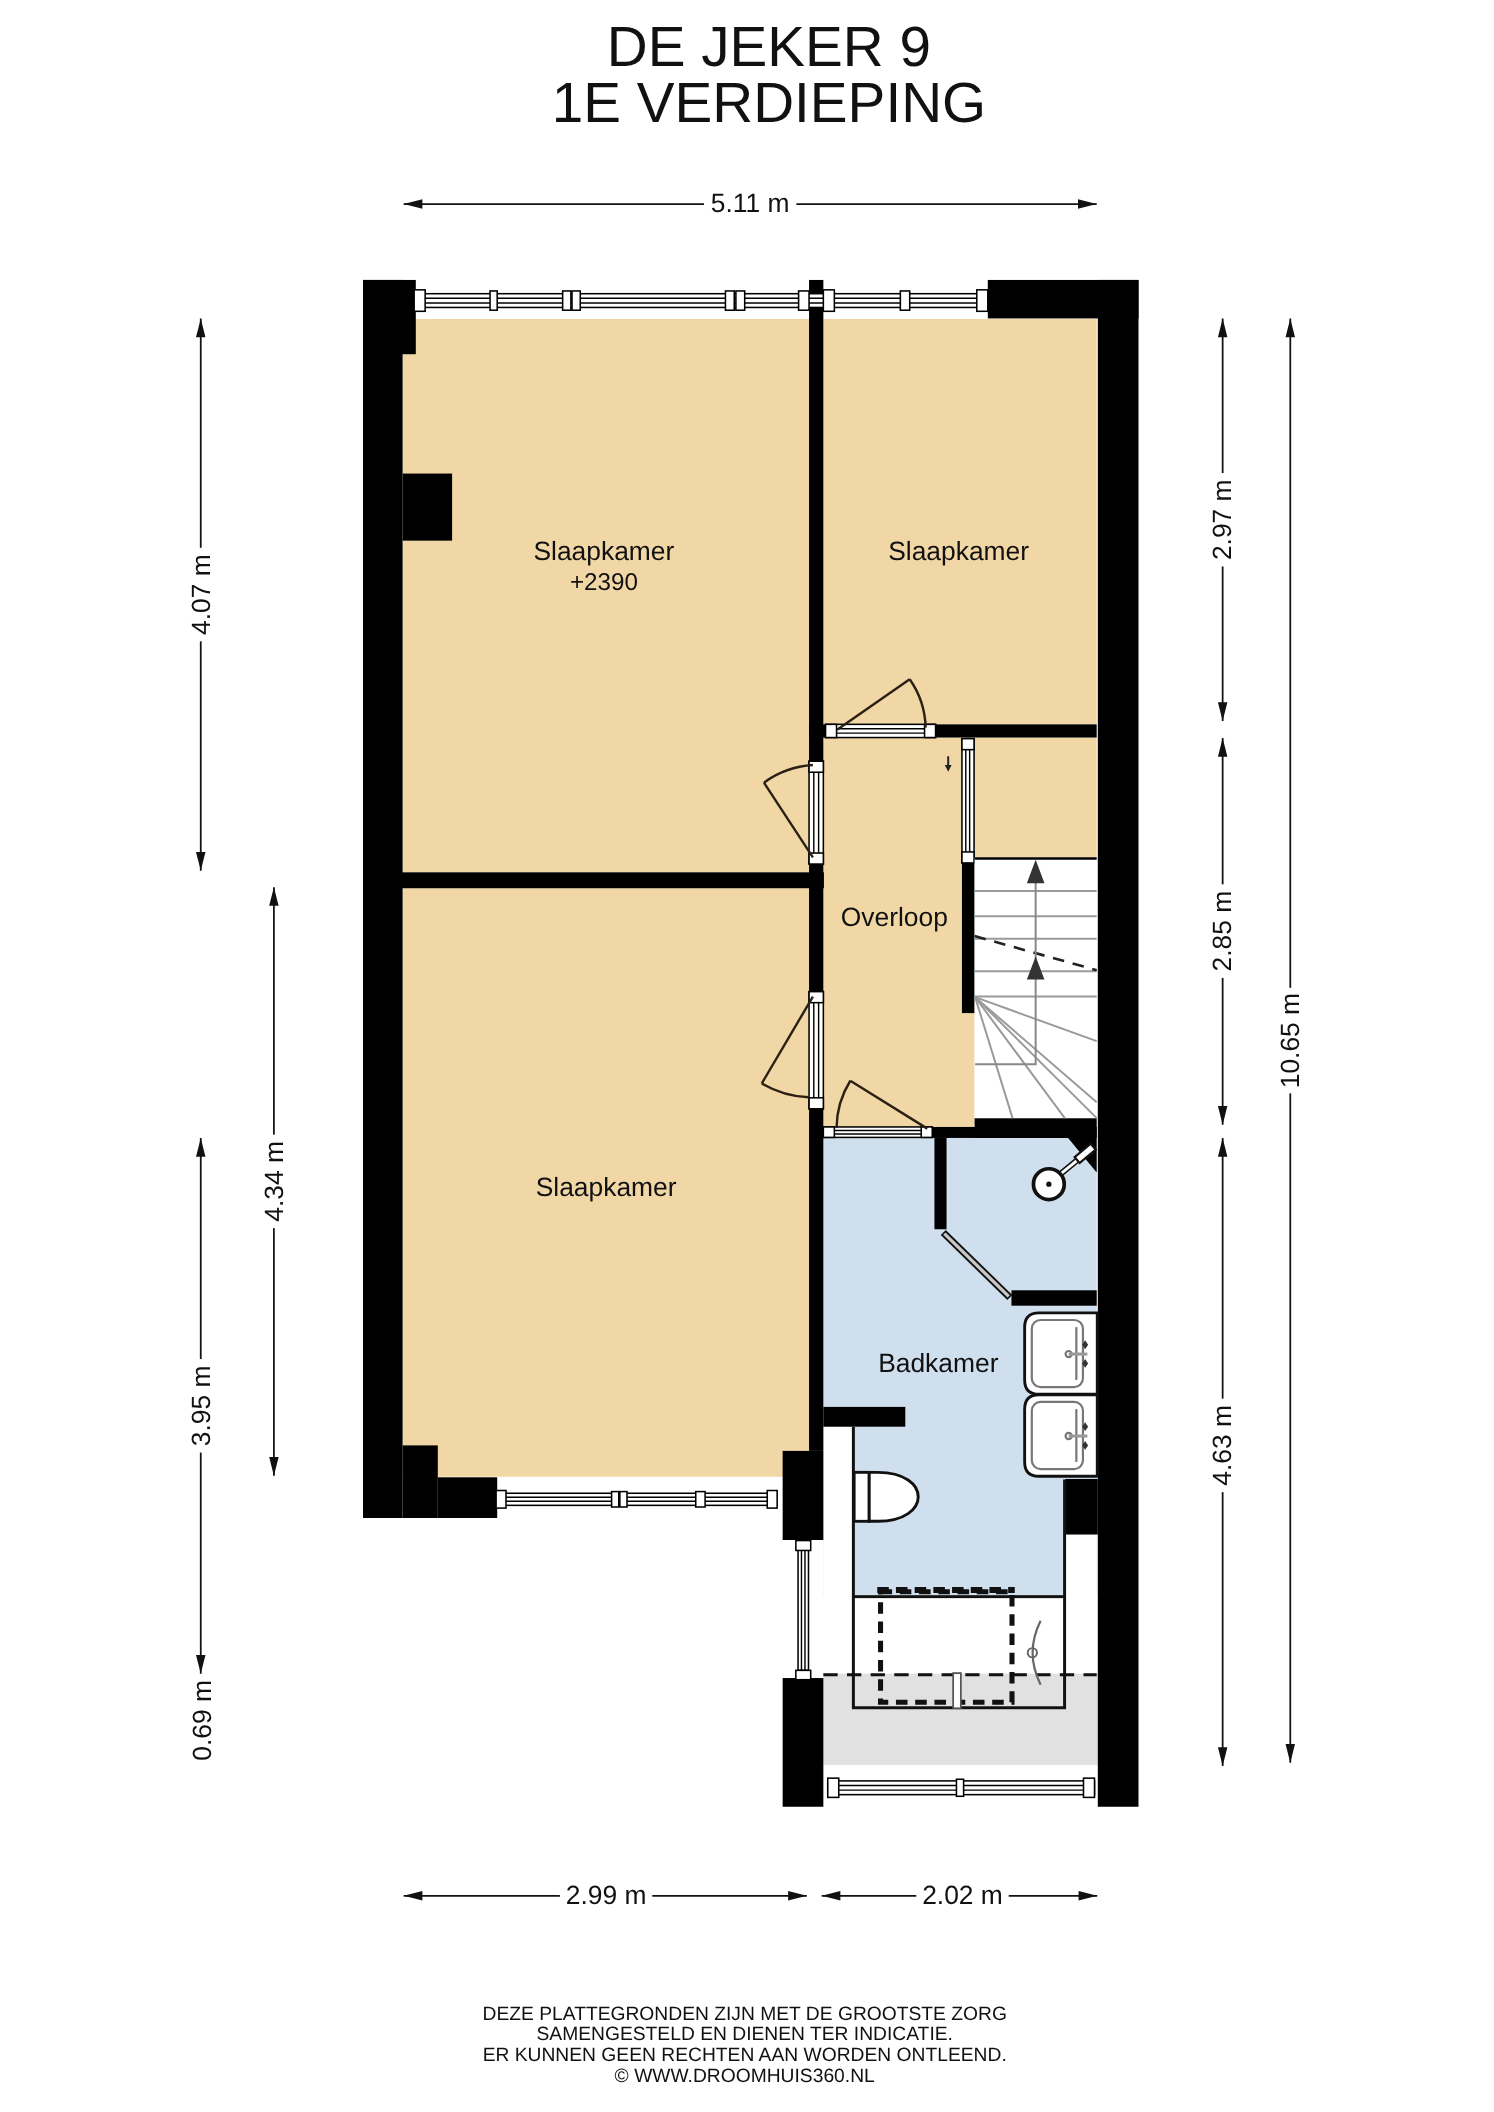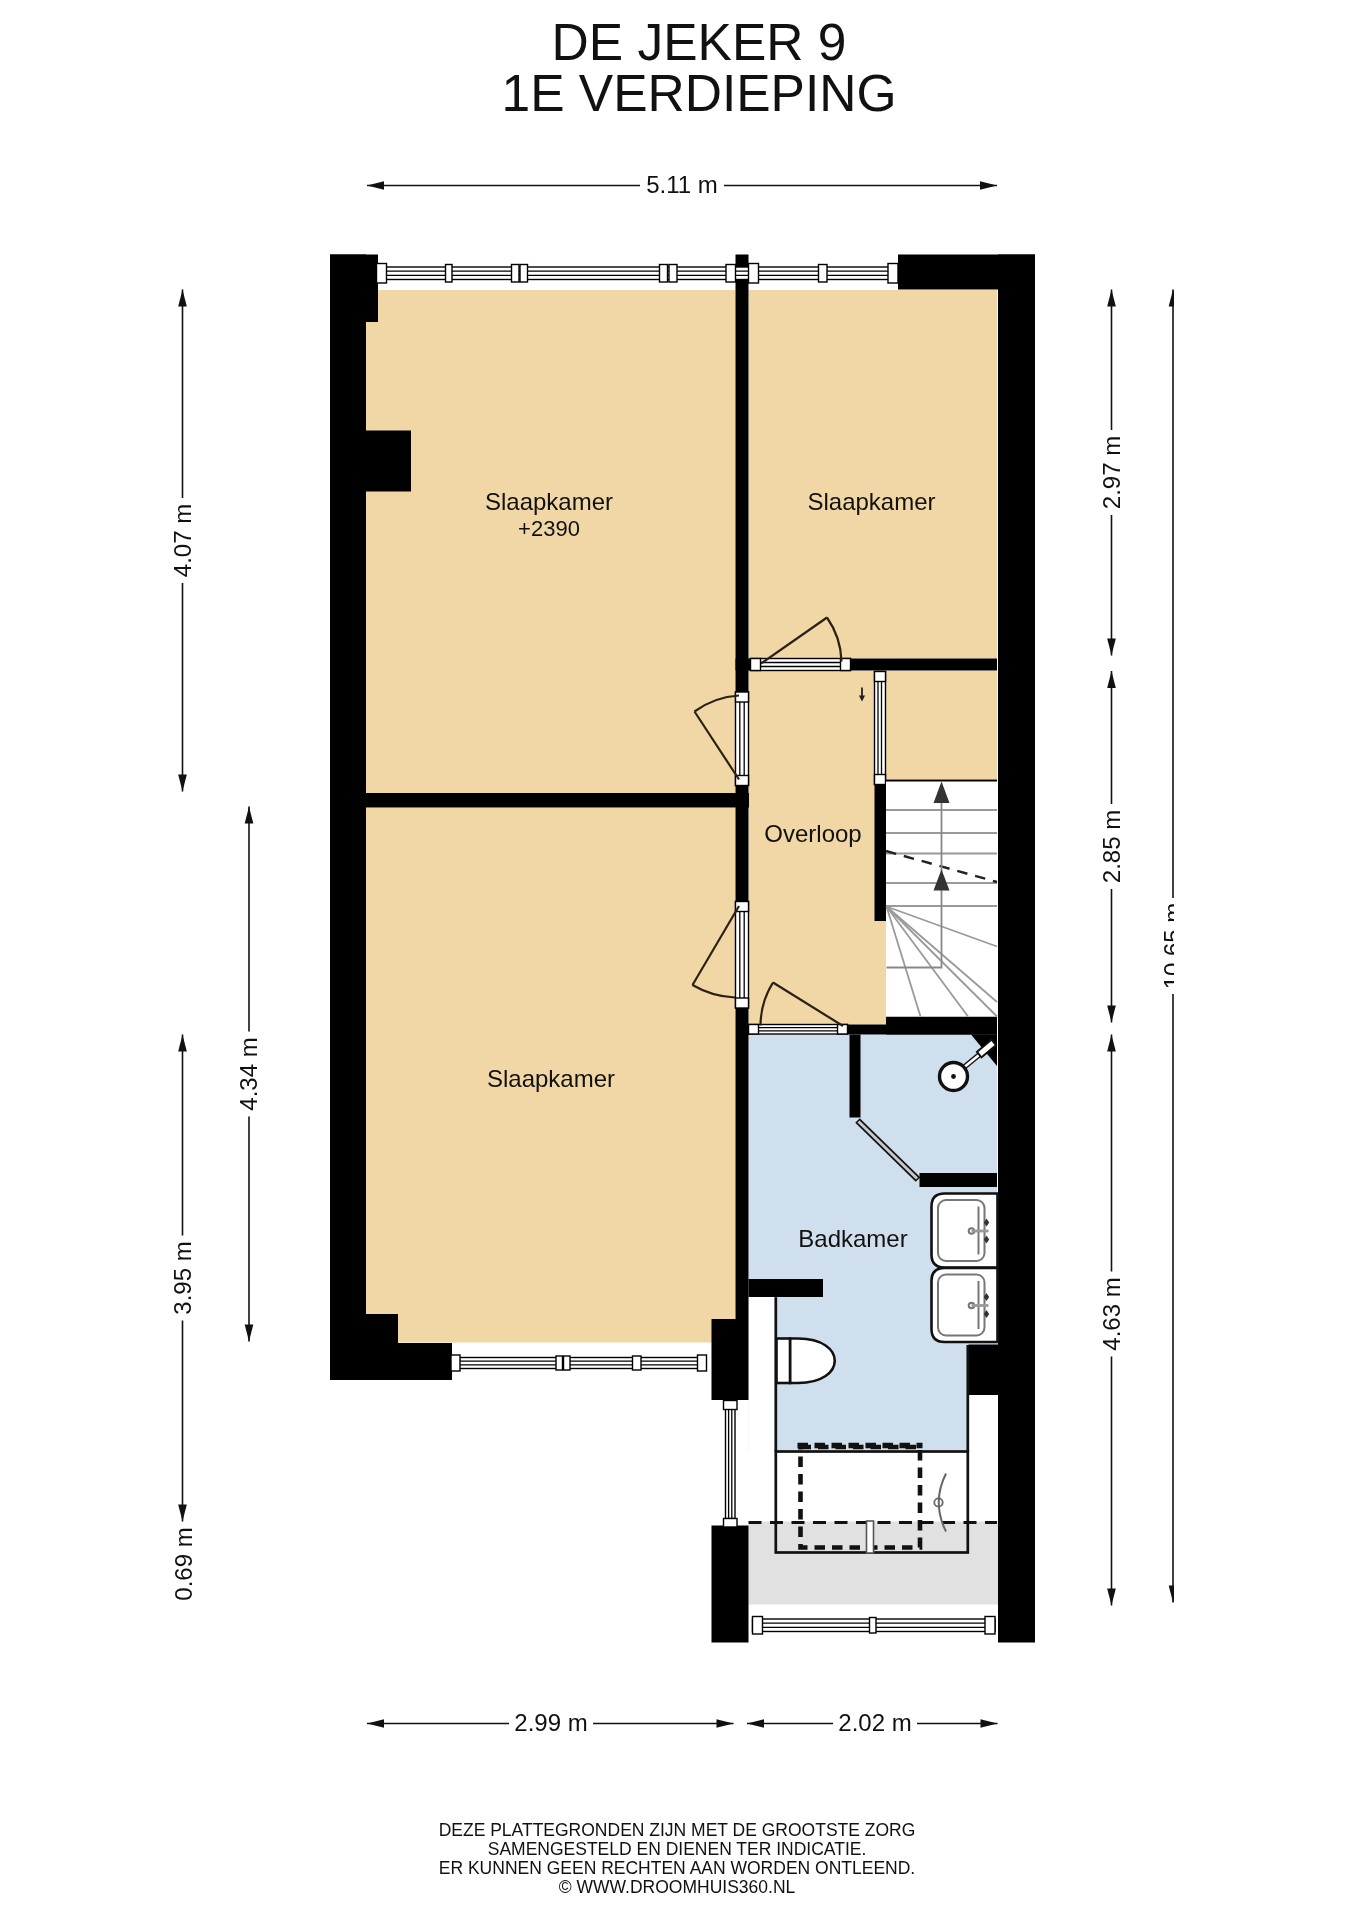--- a/index.html
+++ b/index.html
@@ -1,16 +1,16 @@
 <!DOCTYPE html>
 <html><head>
 <meta charset="utf-8">
 <style>
 html,body{margin:0;padding:0;background:#fff}
-#page{position:relative;width:1174px;height:1920px;background:#fff;overflow:hidden}
+#page{position:relative;width:1358px;height:1920px;background:#fff;overflow:hidden}
 svg{position:absolute;left:0;top:0}
 .w{fill:#000}
 .room{fill:#f2d7a6}
 .blue{fill:#cfdfed}
 .gray{fill:#e1e1e1}
 .lbl{font:24px "Liberation Sans",sans-serif;fill:#111}
 .lbl2{font:22px "Liberation Sans",sans-serif;fill:#111}
 .dim{font:24px "Liberation Sans",sans-serif;fill:#111}
 .ttl{font:51.5px "Liberation Sans",sans-serif;fill:#111}
 .ftr{font:17.5px "Liberation Sans",sans-serif;fill:#111}

